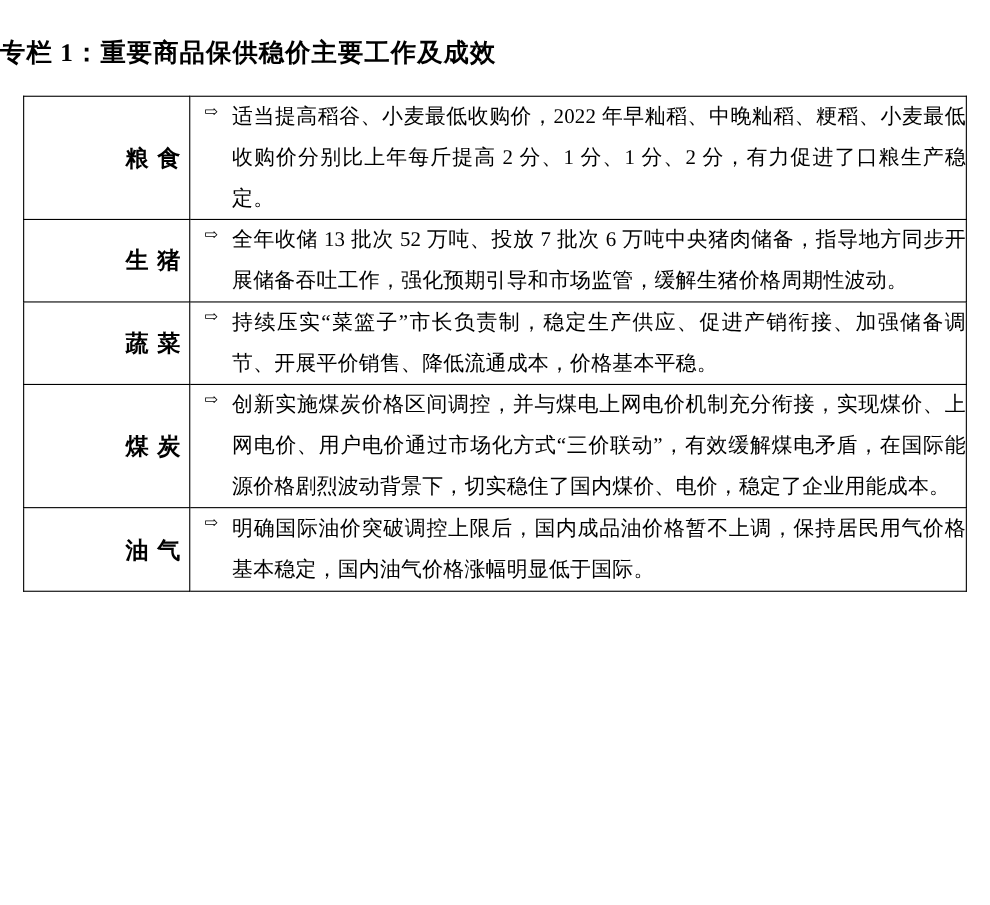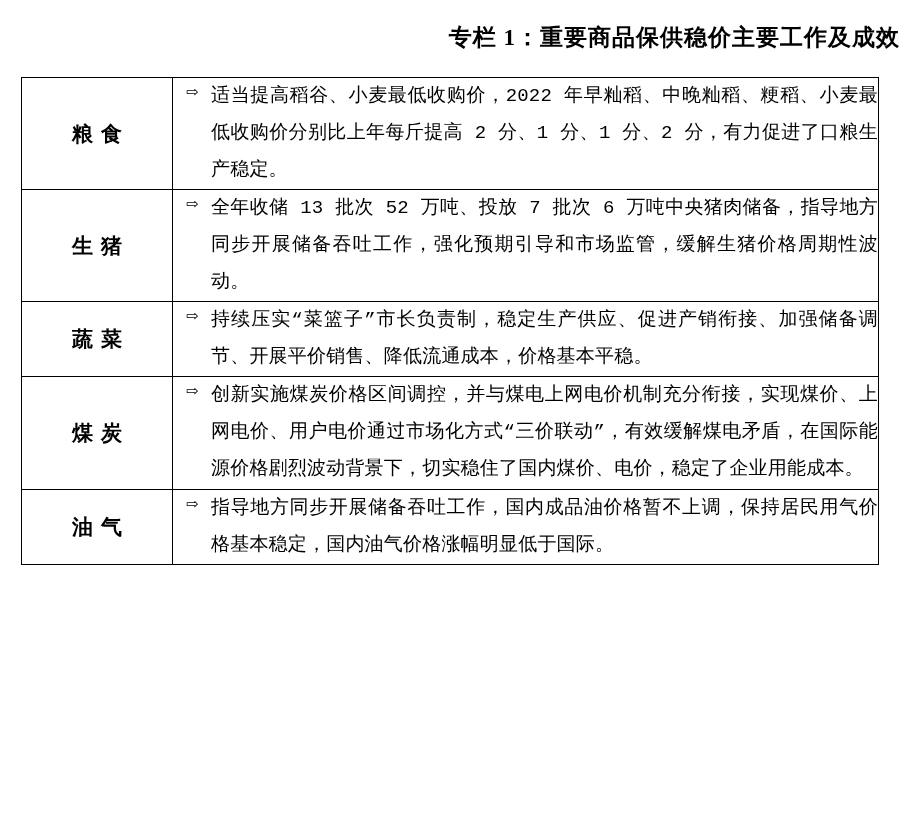--- a/index.html
+++ b/index.html
@@ -14,42 +14,42 @@
     color: #000000;
     overflow: hidden;
   }
   .page {
     width: 900px;
     height: 823px;
     position: relative;
     box-sizing: border-box;
   }
   .doc-title {
-    text-align: right;
+    text-align: left;
     font-size: 23px;
     font-weight: bold;
     letter-spacing: 1px;
-    padding-top: 22px;
+    padding-top: 32px;
     padding-bottom: 24px;
     font-family: "Liberation Serif", "DejaVu Serif", serif;
   }
   table.content-table {
     border-collapse: collapse;
     width: 858px;
     margin: 0 auto;
     table-layout: fixed;
   }
   table.content-table td {
     border: 1px solid #000000;
     vertical-align: middle;
     padding: 0;
   }
   td.cat-cell {
     width: 150px;
-    text-align: center;
+    text-align: right;
     font-size: 21px;
     font-weight: bold;
     letter-spacing: 8px;
     text-indent: 8px;
     font-family: "Liberation Serif", "DejaVu Serif", serif;
   }
   td.body-cell {
     padding: 14px 18px 16px 6px;
   }
   .row-inner {
@@ -64,21 +64,21 @@
     line-height: 1.95;
     color: #000;
   }
   .para {
     flex: 1 1 auto;
     font-size: 19px;
     line-height: 1.95;
     text-align: justify;
     text-justify: inter-ideograph;
     letter-spacing: 0.2px;
-    font-family: Liberation Mono, monospace;
+    font-family: Liberation Serif, serif;
   }
 </style>
 </head>
 <body>
 
 <div class="page">
 
   <div class="doc-title">专栏 1：重要商品保供稳价主要工作及成效</div>
 
   <table class="content-table">
@@ -117,20 +117,20 @@
             <span class="bullet">⇨</span>
             <span class="para">创新实施煤炭价格区间调控，并与煤电上网电价机制充分衔接，实现煤价、上网电价、用户电价通过市场化方式“三价联动”，有效缓解煤电矛盾，在国际能源价格剧烈波动背景下，切实稳住了国内煤价、电价，稳定了企业用能成本。</span>
           </div>
         </td>
       </tr>
       <tr>
         <td class="cat-cell">油气</td>
         <td class="body-cell">
           <div class="row-inner">
             <span class="bullet">⇨</span>
-            <span class="para">指导地方同步开展储备吞吐工作，国内成品油价格暂不上调，保持居民用气价格基本稳定，国内油气价格涨幅明显低于国际。</span>
+            <span class="para">明确国际油价突破调控上限后，国内成品油价格暂不上调，保持居民用气价格基本稳定，国内油气价格涨幅明显低于国际。</span>
           </div>
         </td>
       </tr>
     </tbody>
   </table>
 
 </div>
 
 </body></html>

